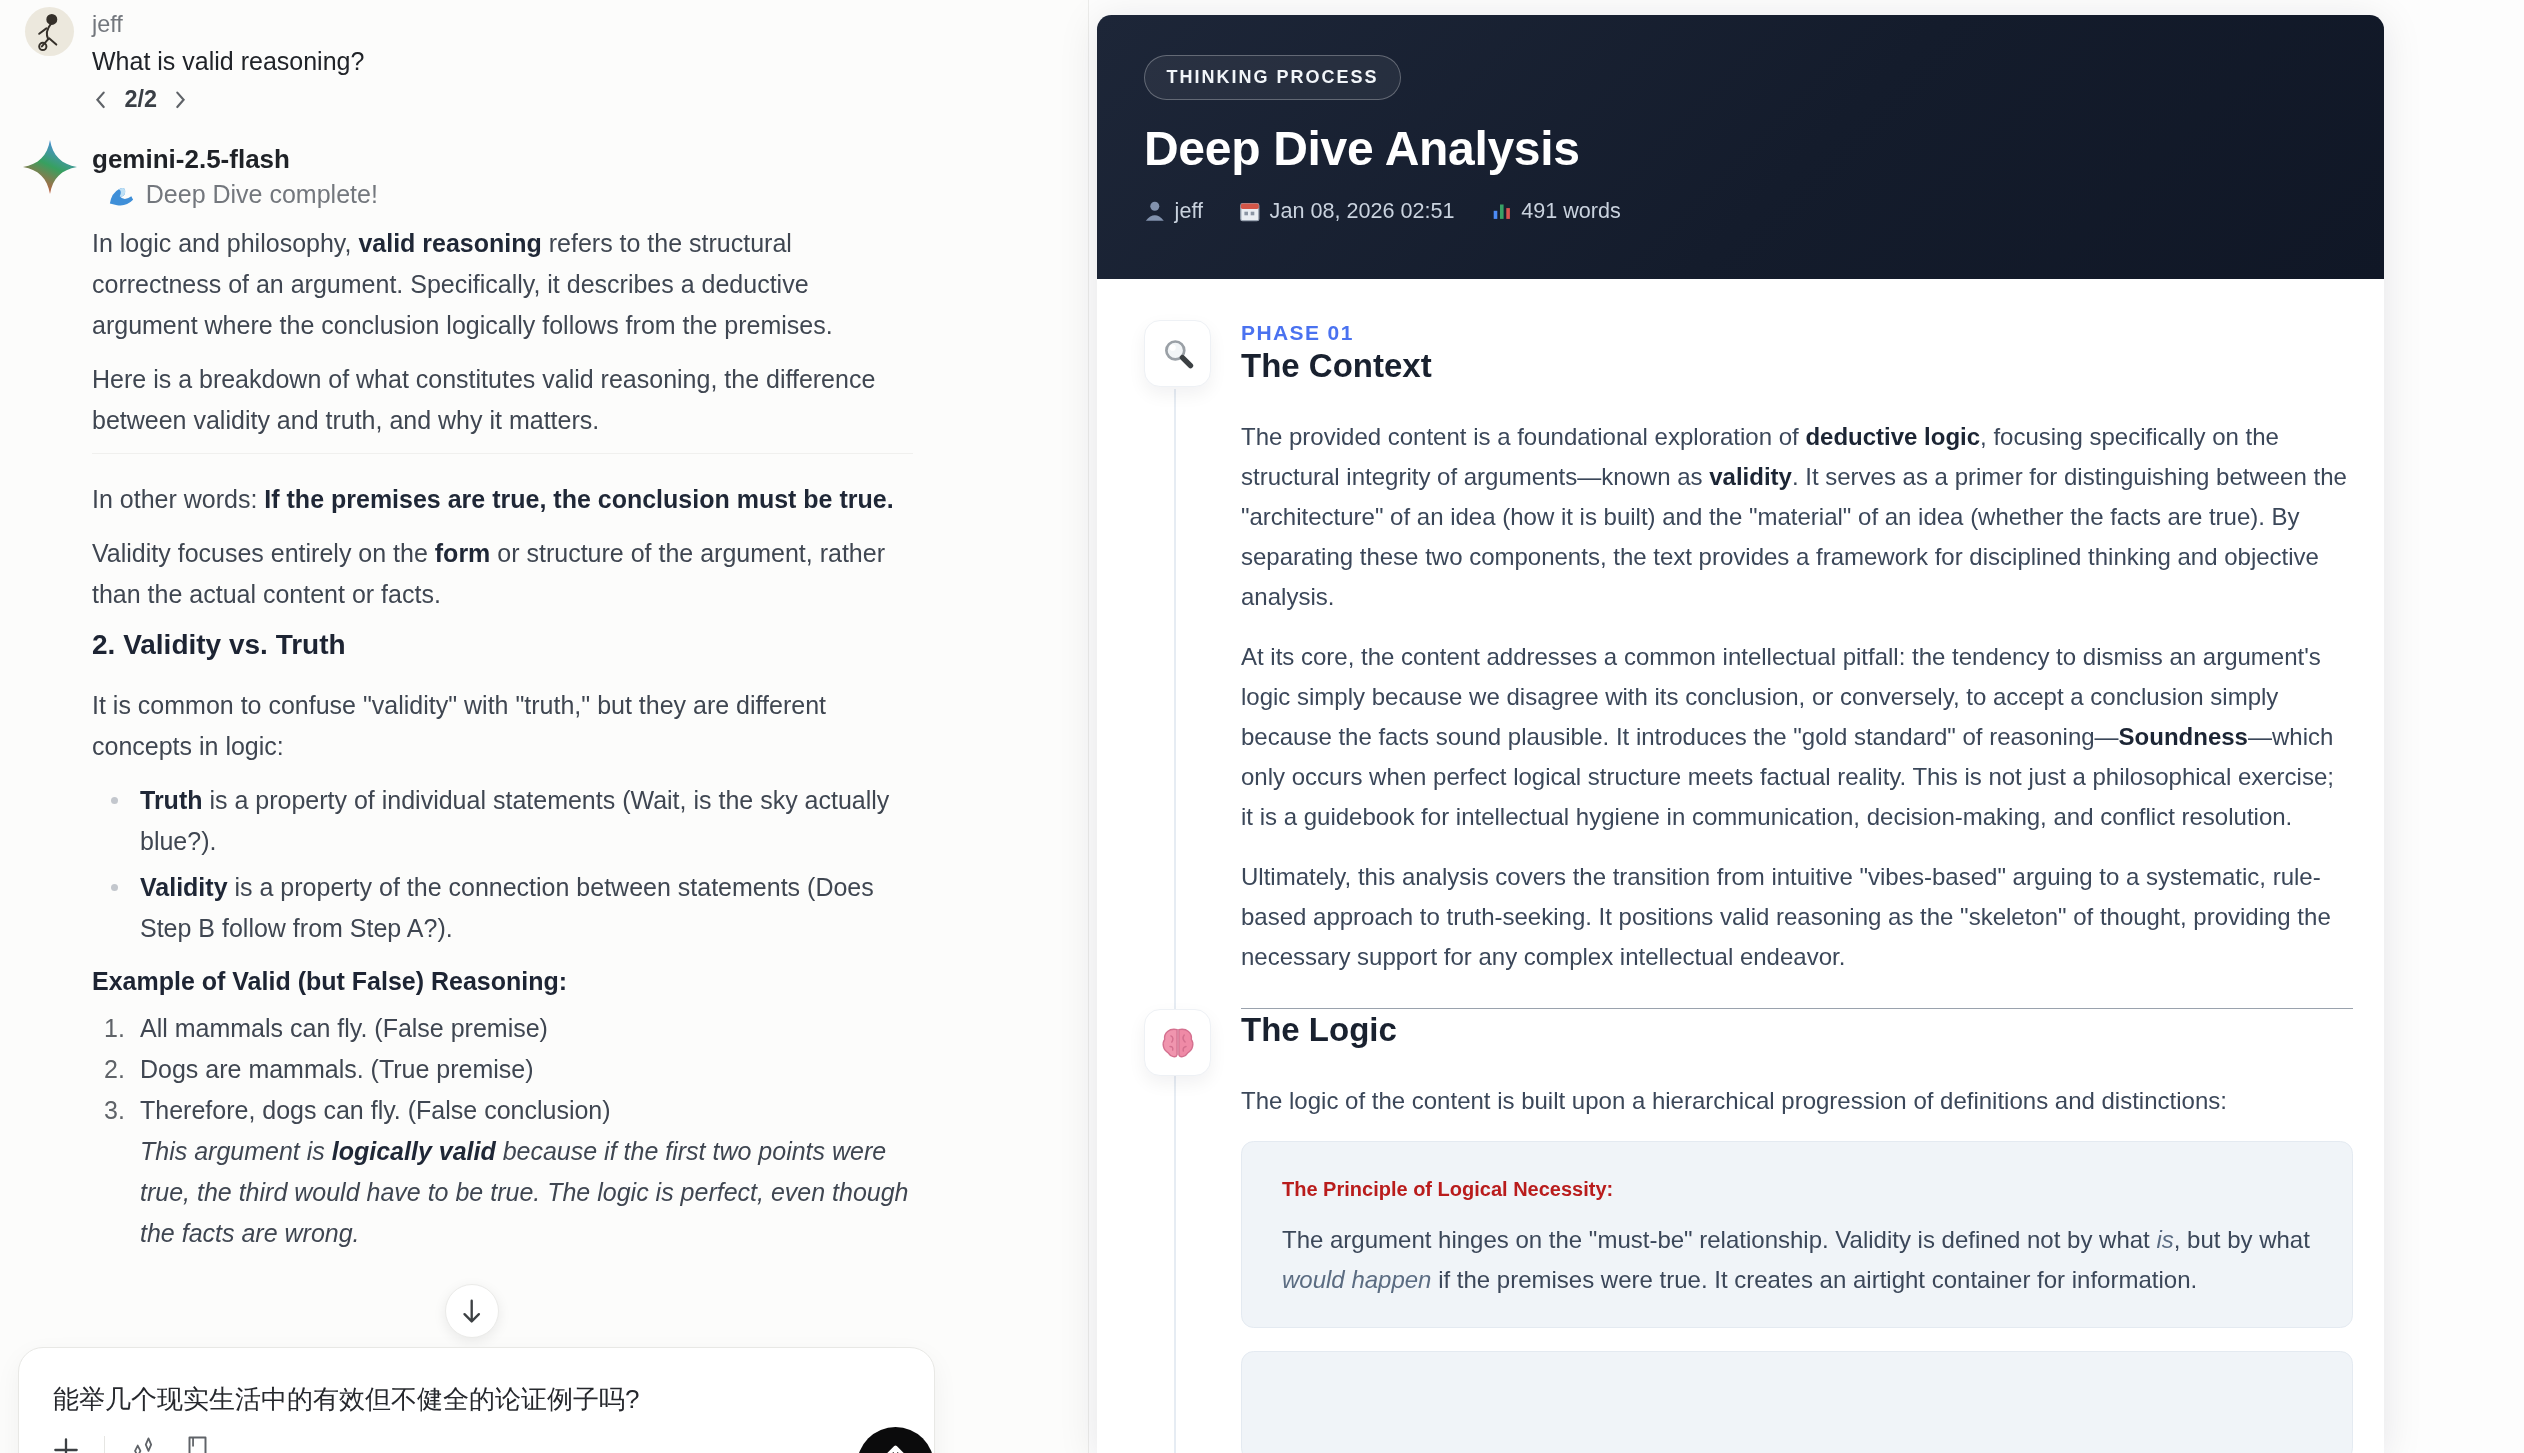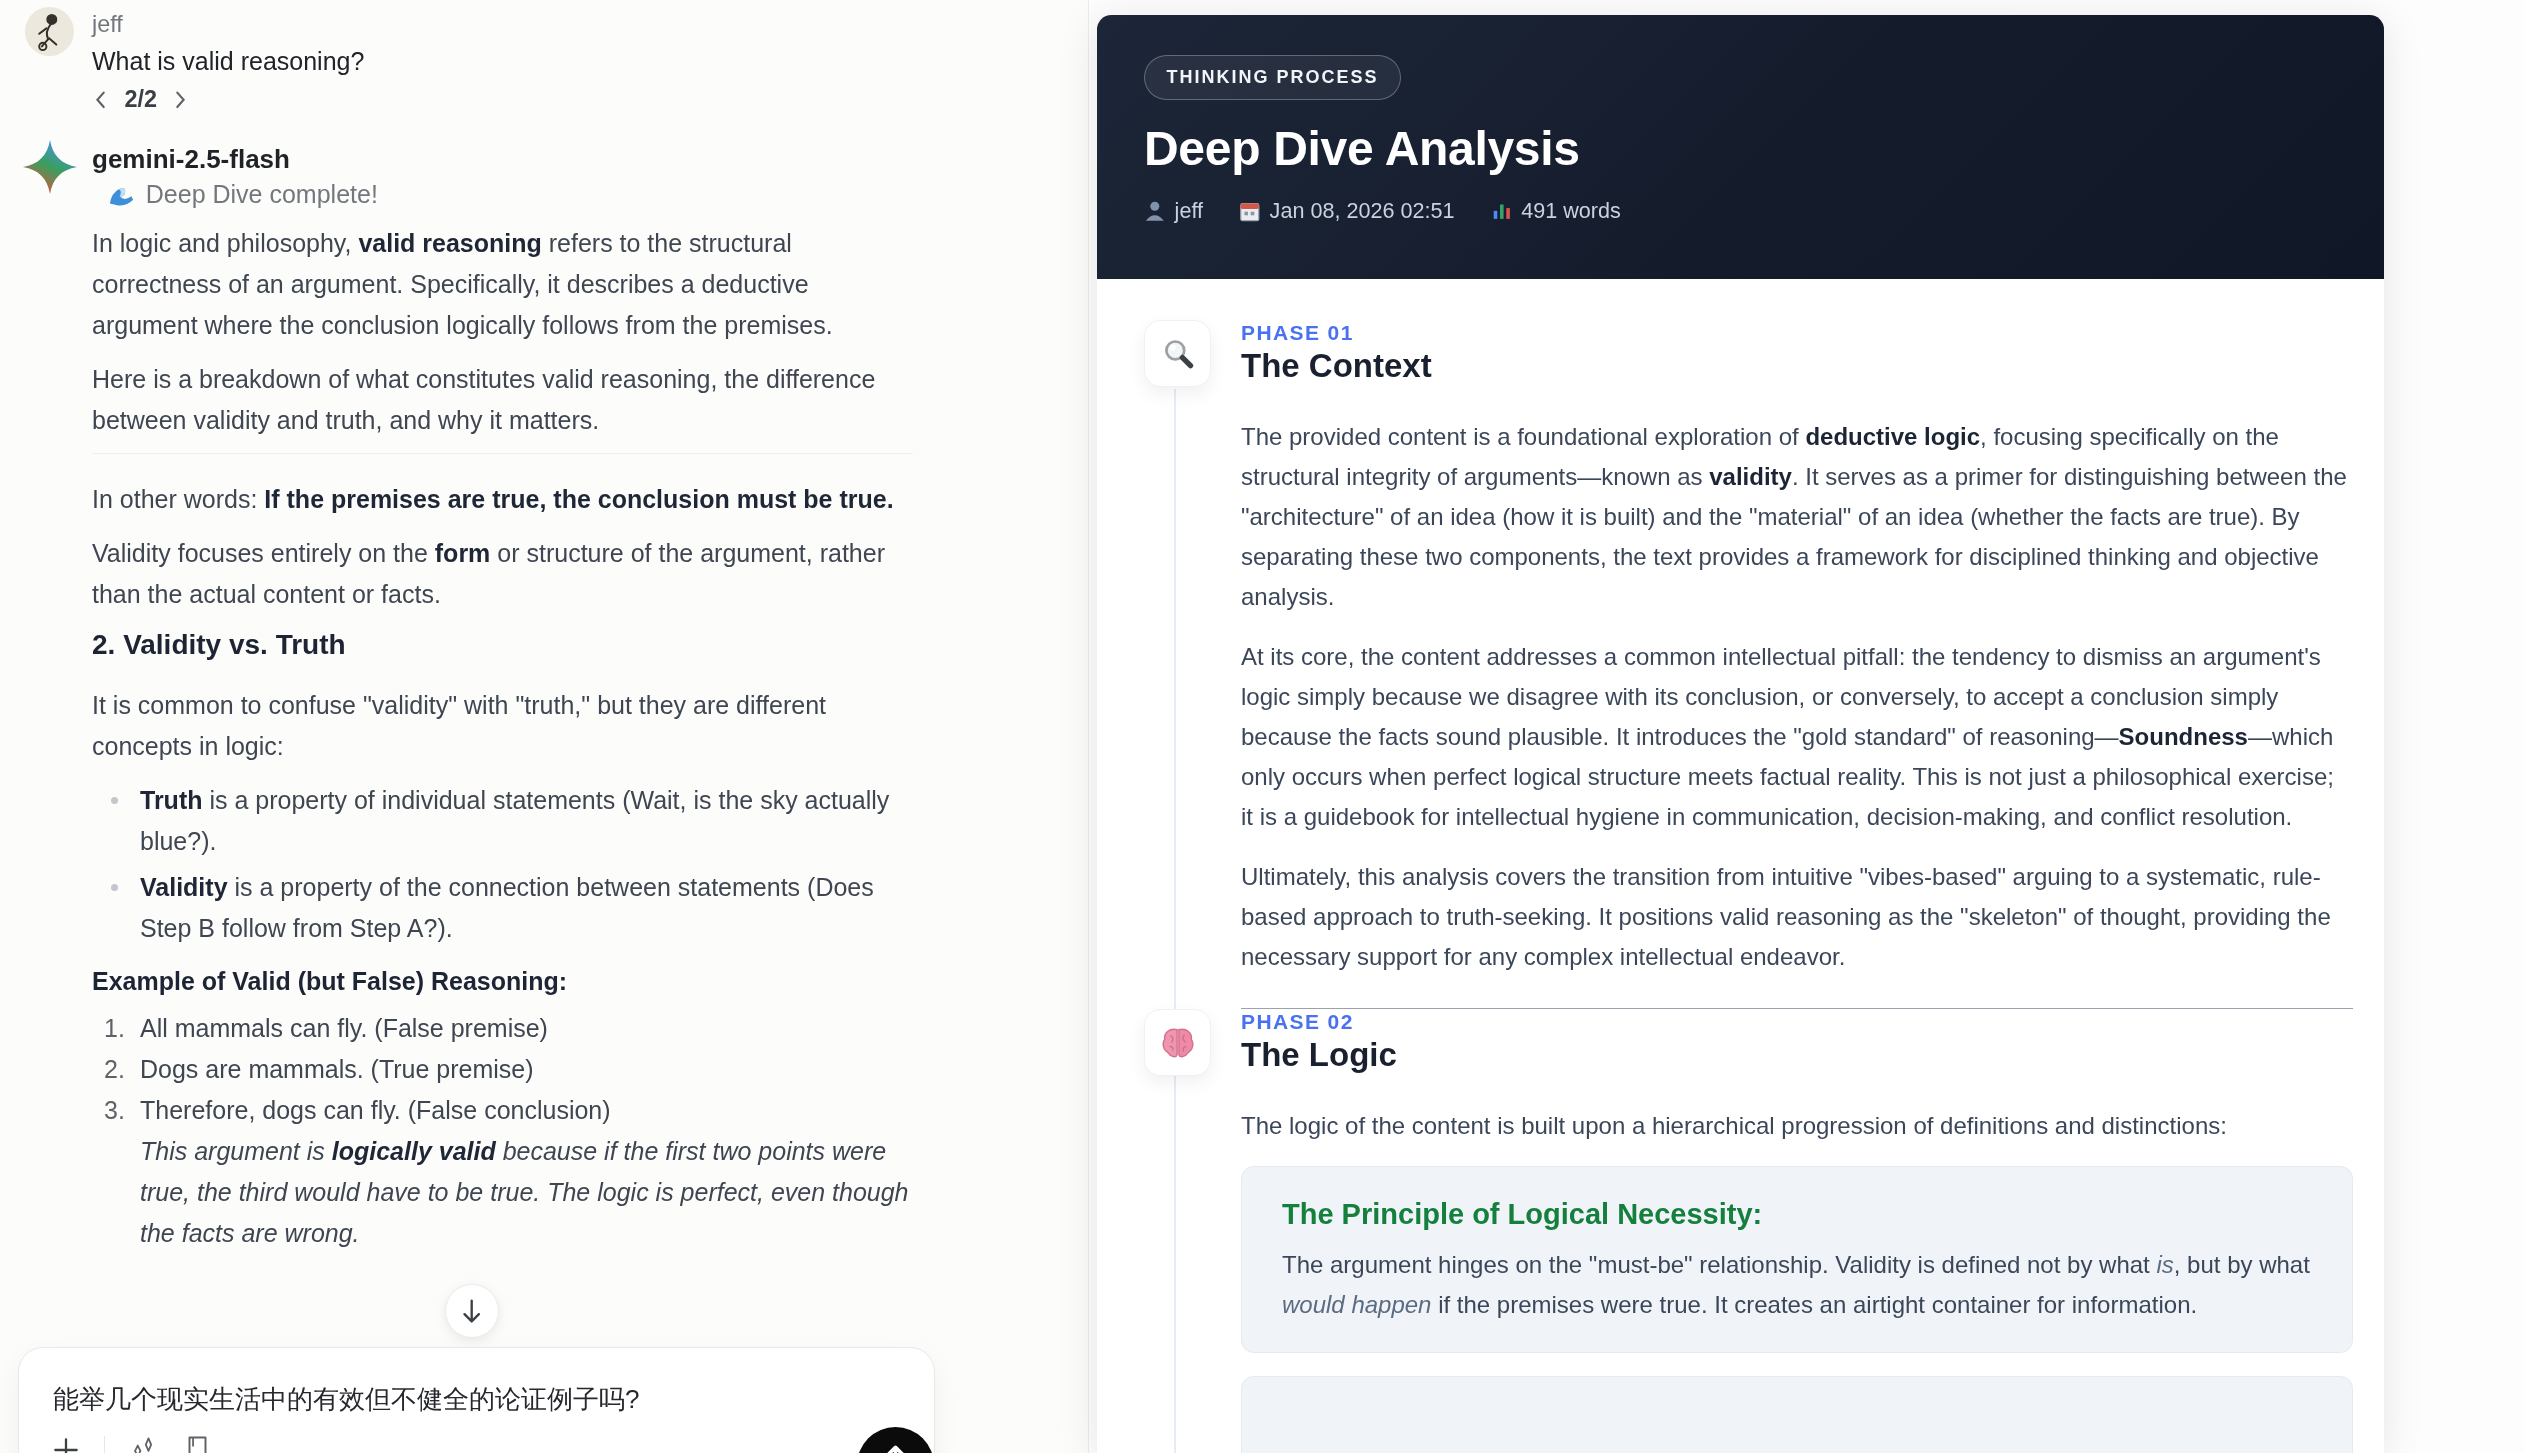--- a/index.html
+++ b/index.html
@@ -90,21 +90,21 @@
   .phase-label{font-size:21px;line-height:25px;font-weight:700;color:#4a72f0;letter-spacing:1.4px;}
   .phase-title{margin-top:0;font-size:33px;line-height:41px;font-weight:700;color:#19212f;}
   .phase-paras{margin-top:31px;}
   .phase-paras p{font-size:24px;line-height:40px;color:#3b4759;margin:0 0 20px;}
   .report-pane .s-b{color:#1c2534;}
   .phase-divider{border:none;border-top:1.8px solid #9aa2ad;margin:31px 0 0 97px;}
   .callout{
     margin:12.6px 0 0 97px;background:#f0f4f8;border:0.9px solid #e4eaf1;border-radius:12.6px;
     padding:31px 40px 27px;
   }
-  .callout-title{font-size:29px;line-height:32px;font-weight:700;color:#15803d;}
+  .callout-title{font-size:20px;line-height:32px;font-weight:700;color:#b91c1c;}
   .callout-body{margin-top:14.4px;font-size:24px;line-height:40px;color:#3b4759;}
   .callout .s-i{color:#5b6c82;}
   .callout-stub{
     margin:23.4px 0 0 97px;background:#f0f4f8;border:0.9px solid #e4eaf1;border-radius:12.6px;height:108px;
   }
 </style>
 </head>
 <body>
 
 <div class="chat-pane">
@@ -267,21 +267,20 @@
       <hr class="phase-divider">
 
       <section class="phase">
         <div class="phase-icon">
           <svg width="36" height="32" viewBox="0 0 40 36">
             <path d="M19 3 C10 1 4 7 5 14 C2 18 3 26 9 29 C12 34 18 35 19 31 Z" fill="#f095ae" stroke="#d4708f" stroke-width="1.6"></path>
             <path d="M21 3 C30 1 36 7 35 14 C38 18 37 26 31 29 C28 34 22 35 21 31 Z" fill="#ef8aa6" stroke="#d4708f" stroke-width="1.6"></path>
             <path d="M12 10 Q16 12 13 17 M27 9 Q24 13 28 17 M11 22 Q15 22 14 26 M29 22 Q25 23 26 27" fill="none" stroke="#d4708f" stroke-width="1.6" stroke-linecap="round"></path>
           </svg>
         </div>
-        <div class="phase-label">PHASE 02</div>
         <div class="phase-title">The Logic</div>
         <div class="phase-paras">
           <p><span>The logic of the content is built upon a hierarchical progression of definitions and distinctions:</span></p>
         </div>
       </section>
 
       <div class="callout">
         <div class="callout-title">The Principle of Logical Necessity:</div>
         <div class="callout-body"><span>The argument hinges on the "must-be" relationship. Validity is defined not by what </span><span class="s-i">is</span><span>, but by what </span><span class="s-i">would happen</span><span> if the premises were true. It creates an airtight container for information.</span></div>
       </div>

